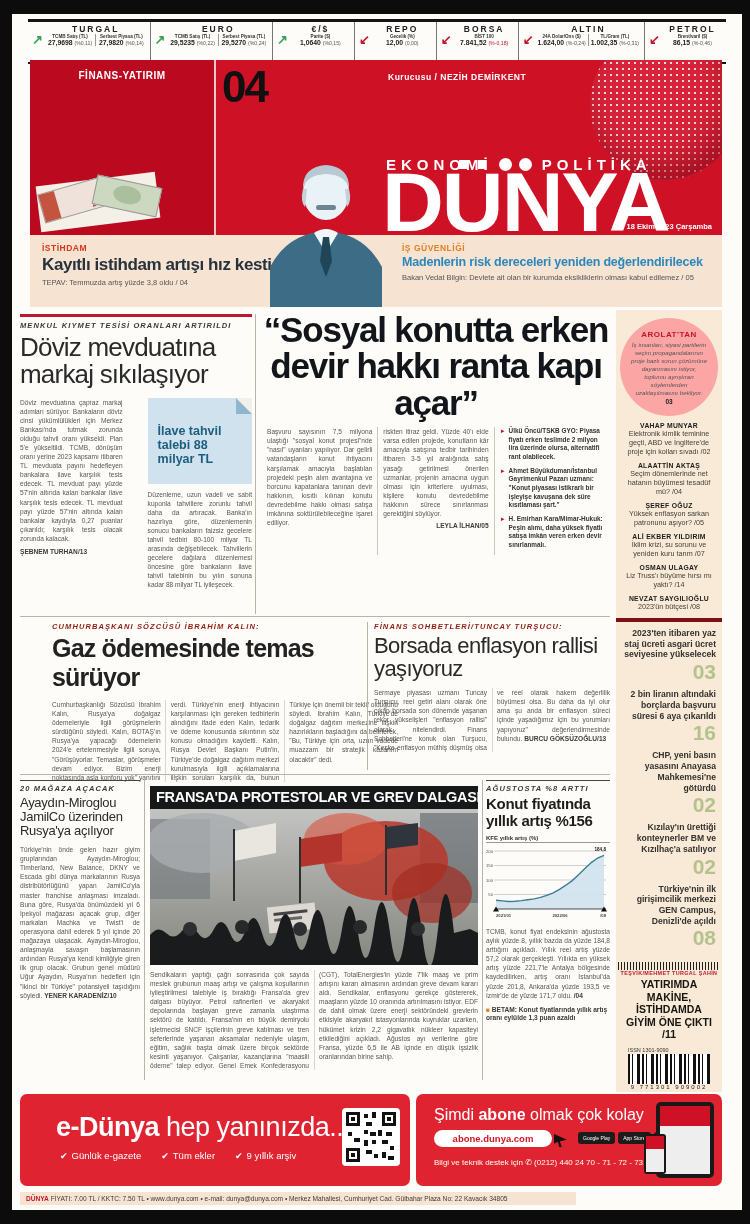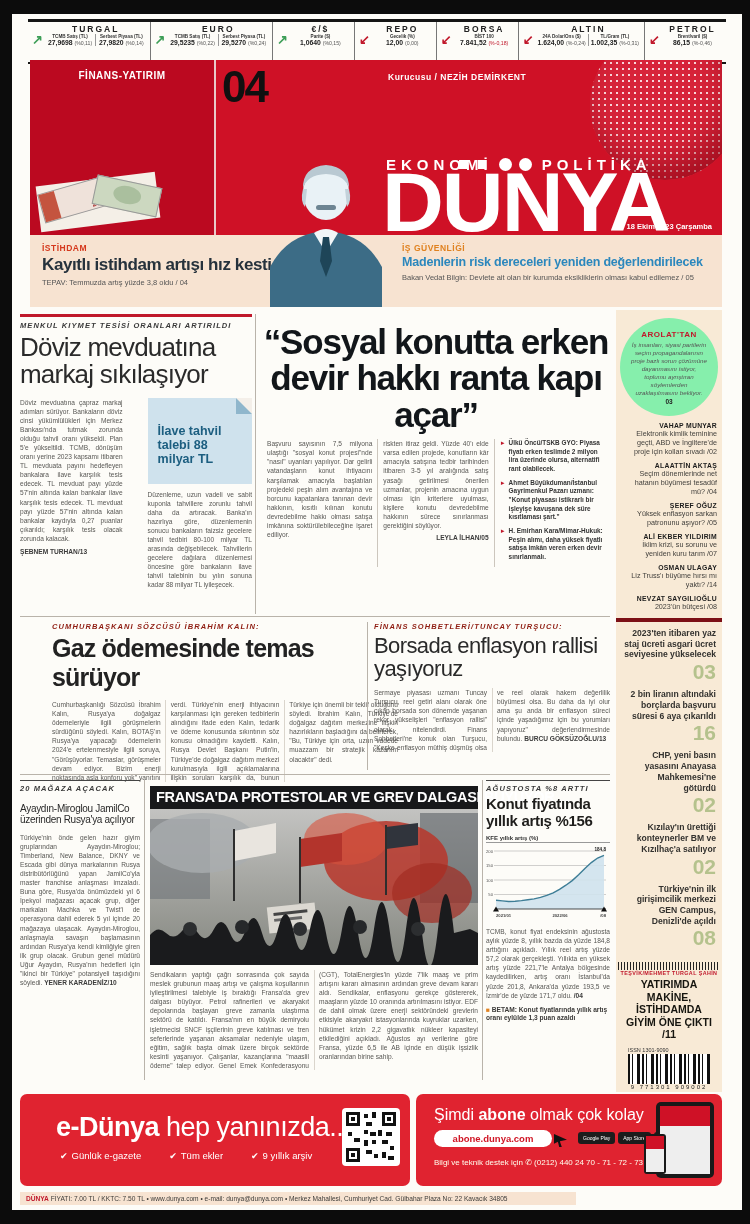--- a/index.html
+++ b/index.html
@@ -71,37 +71,37 @@
   .lead{left:8px;top:300px;width:232px;}
   .lead .rule{height:3px;background:#c0182b;margin-bottom:4px;}
   .lead-head{font-size:26px;color:#2a2a2a;line-height:1.03;letter-spacing:-.8px;margin-top:4px;}
   .lead-cols{display:flex;margin-top:10px;gap:19px;}
   .lead-c1{width:112px;padding-right:6px;}
   .lead-c2{width:114px;}
   .inset{background:#cfe2ed;position:relative;padding:26px 8px 8px 10px;margin-bottom:6px;min-height:52px;}
   .inset:before{content:"";position:absolute;right:0;top:0;border-style:solid;border-width:0 16px 16px 0;border-color:#f4efe9 #f4efe9 #8fb6cc #8fb6cc;}
   .inset-t{font-size:12.5px;font-weight:bold;color:#1c5e80;line-height:1.15;}
   
-  .mainart{left:250px;top:298px;width:348px;margin-top:12px;}
+  .mainart{left:250px;top:298px;width:348px;}
   .quote-head{font-size:35px;font-weight:bold;color:#12161a;text-align:center;line-height:1.04;letter-spacing:-1.2px;}
   .subhead{font-size:9.5px;color:#333;text-align:justify;line-height:1.3;margin-top:9px;font-weight:bold;border-bottom:1px solid #c9c3ba;padding-bottom:6px;}
   .main-cols{display:flex;margin-top:6px;}
   .mc{flex:1;padding:0 5px;}
   .mc + .mc{border-left:1px solid #ccc6bd;}
   .bullet{display:flex;margin-bottom:5px;}
   .bullet .bl{color:#c0182b;font-size:6px;margin-right:3px;line-height:1.5;}
   .bullet .bt{font-size:6.4px;line-height:1.35;color:#333;font-weight:bold;text-align:left;}
   
   .rail{left:604px;top:296px;width:106px;height:782px;background:#f8ead6;}
-  .arolat{position:absolute;left:4px;top:8px;width:98px;height:98px;border-radius:50%;background:#86efac;text-align:center;padding-top:12px;box-sizing:border-box;}
+  .arolat{position:absolute;left:4px;top:8px;width:98px;height:98px;border-radius:50%;background:#fca5a5;text-align:center;padding-top:12px;box-sizing:border-box;}
   .arolat-t{color:#c0182b;font-weight:bold;font-size:8px;letter-spacing:.5px;}
   .arolat-x{font-size:6.2px;font-style:italic;color:#555;line-height:1.3;padding:2px 10px 0 10px;}
   .arolat-p{font-size:6.5px;font-weight:bold;color:#222;margin-top:1px;}
   .colms{position:absolute;left:0;top:112px;width:100%;text-align:center;}
-  .colm{margin-bottom:6px;padding:0 5px;text-align:right;}
+  .colm{margin-bottom:6px;padding:0 5px;}
   .colm-n{font-size:6.8px;font-weight:bold;color:#1c1c1c;letter-spacing:.3px;}
   .colm-t{font-size:7.2px;color:#43413d;line-height:1.25;}
   .rail-bar{position:absolute;left:0;top:308px;width:100%;height:4px;background:#7c1016;}
   .briefs{position:absolute;left:0;top:318px;width:100%;}
   .brief{padding:0 6px 2px 8px;text-align:right;}
   .brief-t{font-size:8.6px;font-weight:bold;color:#33322f;line-height:1.25;}
   .brief-p{font-size:21px;font-weight:bold;color:#b5c28d;line-height:1;margin:1px 0 5px 0;}
   .rail-bc{position:absolute;left:2px;top:652px;width:102px;height:8px;background:repeating-linear-gradient(90deg,#222 0 1px,transparent 1px 3px);}
   .tesvik{position:absolute;left:0;top:660px;width:100%;text-align:center;}
   .tesvik-k{font-size:5.4px;font-weight:bold;color:#c0182b;letter-spacing:.4px;}
@@ -113,41 +113,41 @@
   
   .gaz{left:8px;top:608px;width:346px;margin-left:32px;}
   .sec-rule{height:1px;background:#444;margin-bottom:3px;}
   .gaz-head{font-size:25px;font-weight:bold;color:#222;letter-spacing:-.8px;margin-top:3px;}
   .cols3{column-count:3;column-gap:10px;column-rule:1px solid #d6d0c6;margin-top:8px;}
   .cols2{column-count:2;column-gap:10px;column-rule:1px solid #d6d0c6;margin-top:8px;}
   .borsa{left:362px;top:608px;width:236px;}
   .borsa-head{font-size:22px;color:#2a2a2a;line-height:1.05;letter-spacing:-.6px;margin-top:3px;}
   
   .ayay{left:8px;top:766px;width:120px;}
-  .ayay-head{font-size:10px;color:#2a2a2a;line-height:1.08;letter-spacing:-.3px;margin-top:11px;}
+  .ayay-head{font-size:13px;color:#2a2a2a;line-height:1.08;letter-spacing:-.3px;margin-top:3px;}
   .france{left:138px;top:772px;width:328px;}
   .fr-banner{background:#17181a;color:#fff;font-weight:bold;font-size:14.5px;letter-spacing:-.3px;padding:3px 6px 4px 6px;white-space:nowrap;}
   .fr-photo{width:328px;height:156px;display:block;}
   .fr-cap{margin-top:5px;}
   .konut{left:474px;top:766px;width:124px;}
   .konut-head{font-size:15px;font-weight:bold;color:#1f1e1c;line-height:1.1;letter-spacing:-.3px;margin-top:3px;}
   .chart-t{font-size:6px;font-weight:bold;color:#333;margin-top:6px;border-bottom:1px solid #999;padding-bottom:1px;}
   .chart{width:124px;height:80px;display:block;}
   .chart .grid line{stroke:#8a8a8a;stroke-width:.4;}
   .chart .grid text{font-size:4.2px;fill:#555;font-family:"Liberation Sans",sans-serif;}
   .chart .xlab{font-size:4.2px;fill:#444;font-weight:bold;}
   .chart .endlab{font-size:4.6px;fill:#222;font-weight:bold;}
   .foot-note{font-size:6.6px;font-weight:bold;color:#3b3a38;margin-top:6px;line-height:1.3;}
   .sq{color:#e08220;}
   
   .sub-left{left:8px;top:1080px;width:390px;height:92px;background:#e02330;border-radius:7px;color:#fff;}
   .sub-right{left:404px;top:1080px;width:306px;height:92px;background:#e02330;border-radius:7px;color:#fff;}
   .sub-title{position:absolute;left:36px;top:18px;font-size:27px;letter-spacing:-.5px;}
   .sub-title b{font-weight:bold;}
-  .features{position:absolute;left:40px;top:56px;display:flex;gap:28px;font-size:9.5px;}
+  .features{position:absolute;left:40px;top:56px;display:flex;gap:20px;font-size:9.5px;}
   .feat .ck{margin-right:4px;font-size:9px;}
   .qr{position:absolute;right:10px;top:14px;width:58px;height:58px;background:#fff;border-radius:4px;padding:4px;box-sizing:border-box;}
   .sr-title{position:absolute;left:18px;top:12px;font-size:16px;}
   .pill{position:absolute;left:18px;top:36px;width:118px;height:17px;background:#fff;border-radius:9px;color:#d01525;font-weight:bold;font-size:9.5px;text-align:center;line-height:17px;}
   .cursor-icon{position:absolute;left:138px;top:40px;width:13px;height:13px;background:#111;clip-path:polygon(0 0,100% 45%,45% 55%,60% 100%,40% 100%,30% 60%,0 75%);}
   .badges{position:absolute;left:162px;top:38px;display:flex;gap:3px;}
   .badge{background:#1c1c1c;border-radius:3px;font-size:5px;color:#fff;padding:3px 5px;white-space:nowrap;}
   .support{position:absolute;left:18px;top:64px;font-size:8px;color:#ffe;}
   .tablet{position:absolute;right:8px;top:8px;width:58px;height:76px;background:#191919;border-radius:5px;padding:4px;box-sizing:border-box;}
   .tab-scr{width:100%;height:100%;background:#eee;position:relative;overflow:hidden;}

